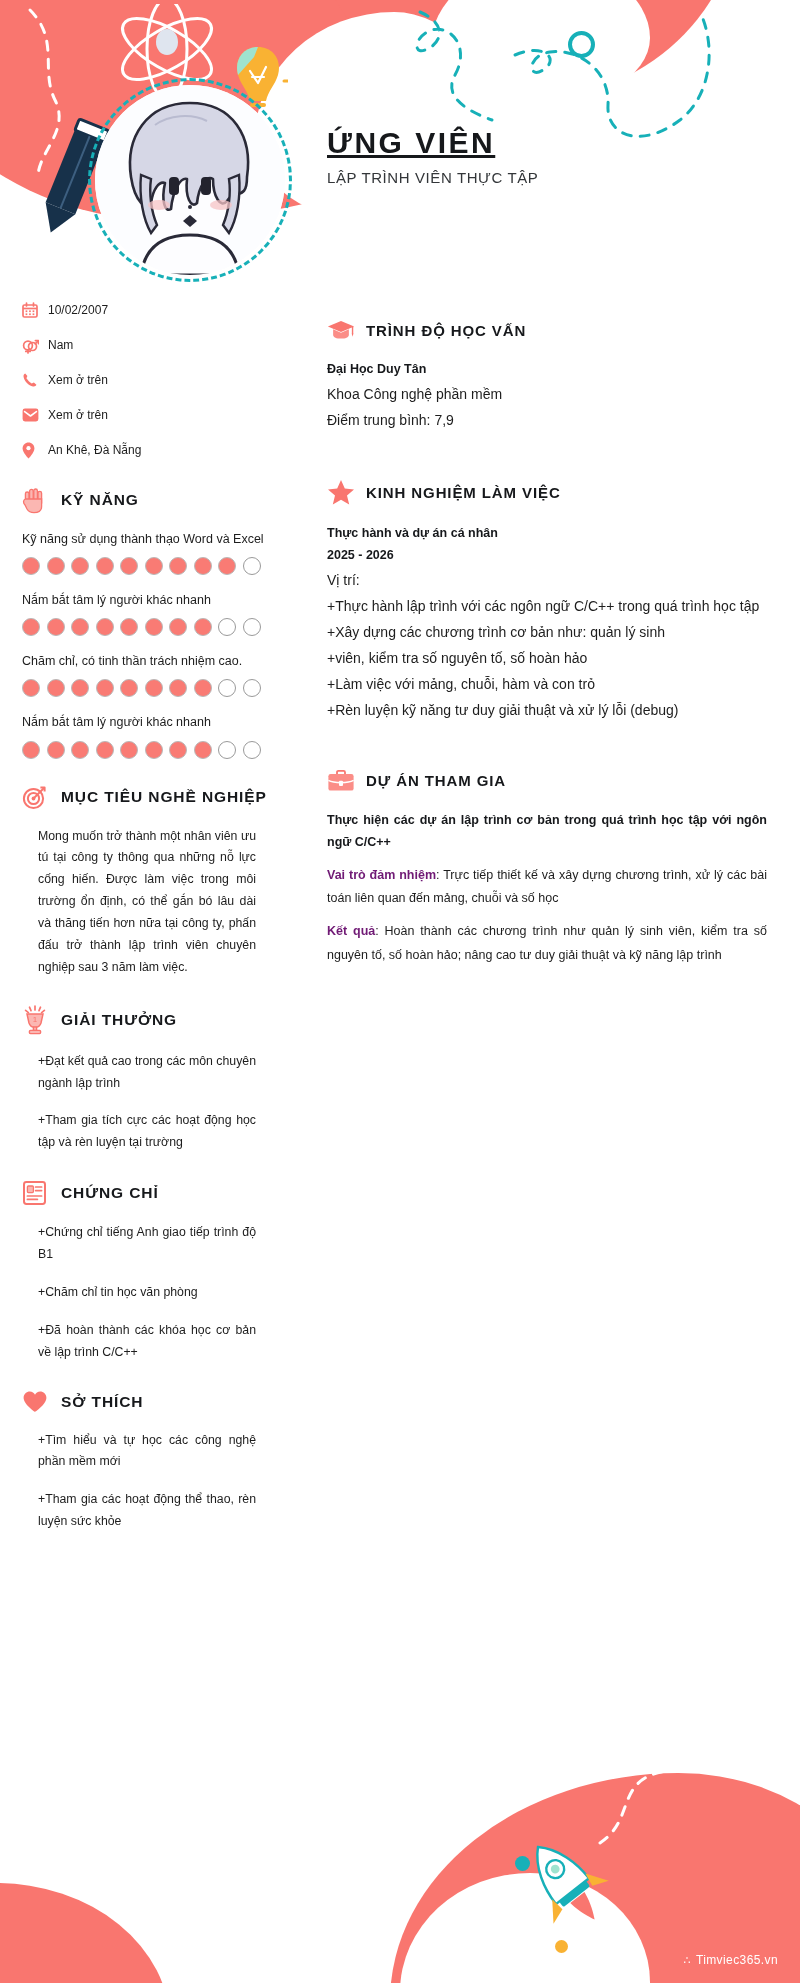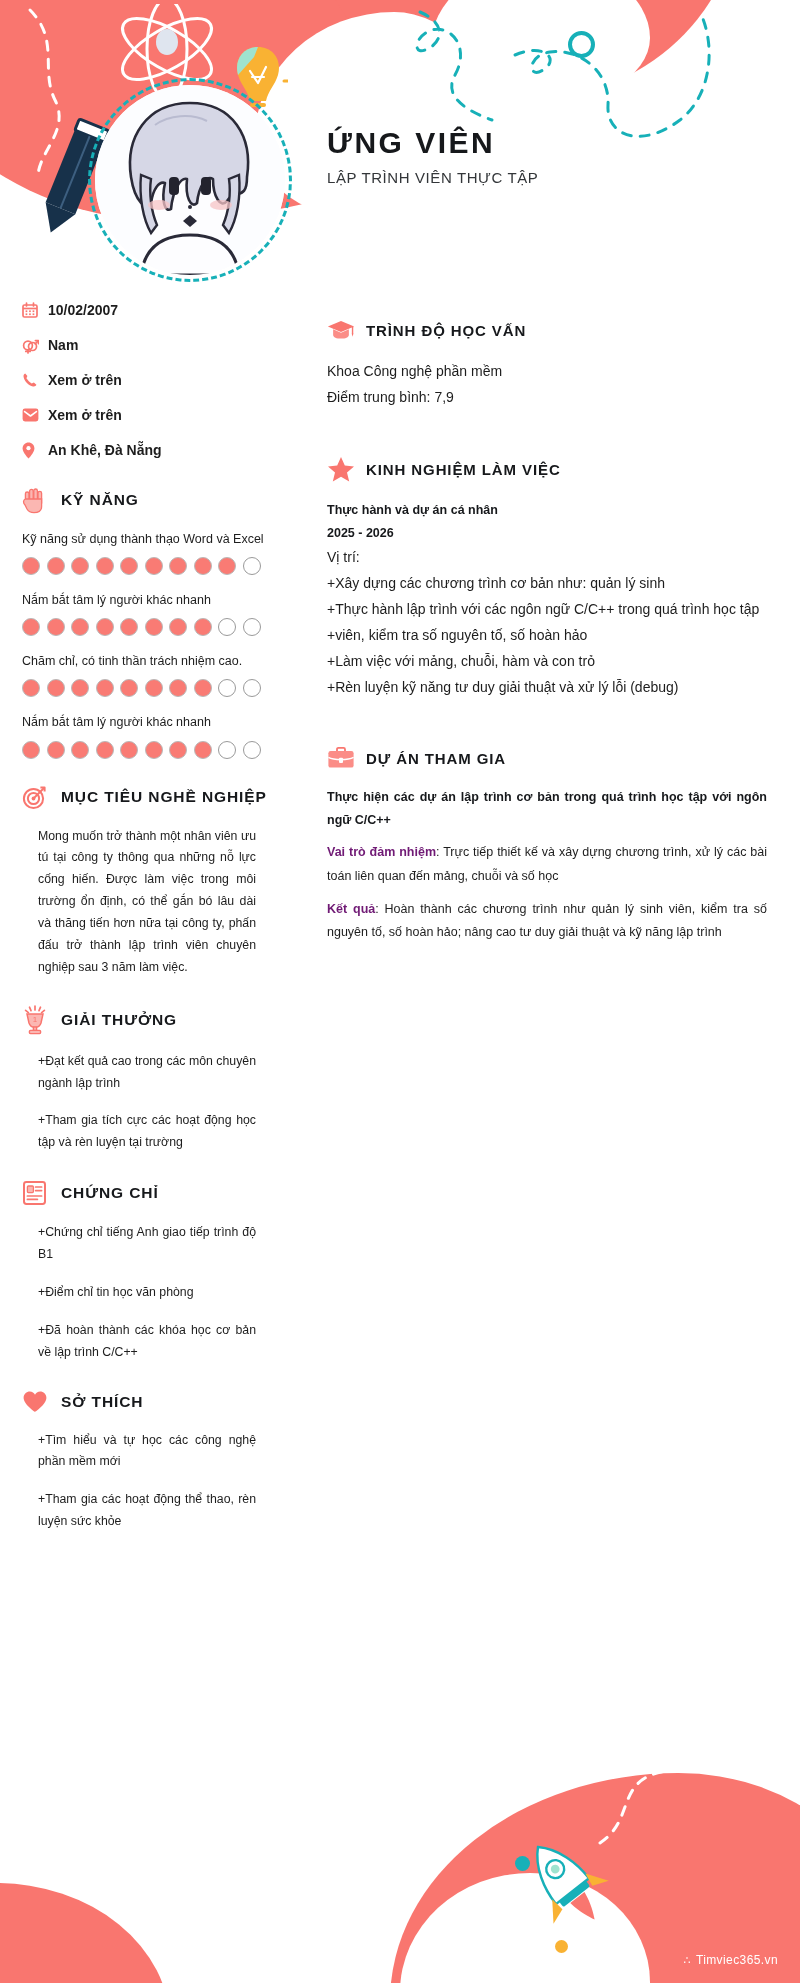--- a/index.html
+++ b/index.html
@@ -75,21 +75,21 @@
     overflow:hidden;
     background:#fdfdfe;
   }
 
   
   .name-block{
     position:absolute; left:327px; top:126px; width:420px;
   }
   .cand-name{
     font-size:30px; font-weight:bold; letter-spacing:2.5px;
-    color:#16181b; margin:0 0 10px 0; line-height:1.1;
+    color:#16181b; margin:0 0 10px 0; line-height:1.1;text-decoration:underline;
   }
   .cand-role{
     font-size:15px; letter-spacing:.6px; color:#333639; margin:0;
   }
 
   
   .left-col{
     position:absolute; left:22px; top:300px; width:250px;
   }
   .right-col{
@@ -97,21 +97,21 @@
   }
 
   
   .contact-row{
     display:flex; align-items:center; margin-bottom:15px; min-height:20px;
   }
   .contact-ico{
     width:26px; flex:0 0 26px; display:flex; align-items:center;
     justify-content:flex-start; color:#f9766f;
   }
-  .contact-txt{ font-size:14px; color:#1d1d1d;font-weight:bold; }
+  .contact-txt{ font-size:12px; color:#1d1d1d; }
 
   
   .sec-head{
     display:flex; align-items:center; gap:11px; margin:26px 0 16px 0;
   }
   .sec-head .ico{
     width:28px; flex:0 0 28px; display:flex; align-items:center; color:#f9766f;
   }
   .sec-title{
     font-size:15.5px; font-weight:bold; letter-spacing:.9px; color:#16181b;
@@ -455,21 +455,21 @@
             <path d="M13.6 7 H19.6"></path>
               <path d="M13.6 10.6 H19.6"></path>
             <path d="M5.4 16 H19.6"></path>
               <path d="M5.4 19.4 H15.4"></path>
           </g>
         </svg>
       </span>
       <span class="sec-title">CHỨNG CHỈ</span>
     </div>
     <p class="body-txt">+Chứng chỉ tiếng Anh giao tiếp trình độ B1</p>
-    <p class="body-txt">+Điểm chỉ tin học văn phòng</p>
+    <p class="body-txt">+Chăm chỉ tin học văn phòng</p>
     <p class="body-txt">+Đã hoàn thành các khóa học cơ bản về lập trình C/C++</p>
 
     <div class="sec-head">
       <span class="ico">
         <svg width="26" height="24" viewBox="0 0 26 24">
           <path d="M13 22 C 13 22, 1.6 14.4, 1.6 7.8 C 1.6 4, 4.6 1.4, 7.8 1.4 C 10.2 1.4, 12.2 3, 13 4.8 C 13.8 3, 15.8 1.4, 18.2 1.4 C 21.4 1.4, 24.4 4, 24.4 7.8 C 24.4 14.4, 13 22, 13 22 Z" fill="#f9766f"></path>
         </svg>
       </span>
       <span class="sec-title">SỞ THÍCH</span>
     </div>
@@ -483,38 +483,39 @@
       <span class="ico">
         <svg width="32" height="24" viewBox="0 0 32 24">
           <path d="M16 1.6 L31 8 L16 14.4 L1 8 Z" fill="#f9766f"></path>
           <path d="M7 11 L7 17.6 C 7 20.4, 11 21.8, 16 21.8 C 21 21.8, 25 20.4, 25 17.6 L25 11 L16 15 Z" fill="#fb8d87"></path>
           <path d="M29.2 8.8 L29.2 16" stroke="#f9766f" stroke-width="1.6" stroke-linecap="round"></path>
           <path d="M28.2 16 L30.2 16 L29.2 19.6 Z" fill="#f9766f"></path>
         </svg>
       </span>
       <span class="sec-title">TRÌNH ĐỘ HỌC VẤN</span>
     </div>
+    <div class="r-bold">Đại Học Duy Tân</div>
     <div class="r-line">Khoa Công nghệ phần mềm</div>
     <div class="r-line">Điểm trung bình: 7,9</div>
 
     <div class="gap-md"></div>
 
     <div class="sec-head sec-head-r">
       <span class="ico">
         <svg width="28" height="27" viewBox="0 0 28 27">
           <path d="M14 1 L17.8 9.6 L27 10.4 L20 16.6 L22.2 25.6 L14 20.8 L5.8 25.6 L8 16.6 L1 10.4 L10.2 9.6 Z" fill="#f9766f"></path>
         </svg>
       </span>
       <span class="sec-title">KINH NGHIỆM LÀM VIỆC</span>
     </div>
     <div class="r-bold">Thực hành và dự án cá nhân</div>
     <div class="r-bold">2025 - 2026</div>
     <div class="r-line">Vị trí:</div>
+    <div class="r-line r-just">+Thực hành lập trình với các ngôn ngữ C/C++ trong quá trình học tập</div>
     <div class="r-line r-just">+Xây dựng các chương trình cơ bản như: quản lý sinh</div>
-    <div class="r-line r-just">+Thực hành lập trình với các ngôn ngữ C/C++ trong quá trình học tập</div>
     <div class="r-line">+viên, kiểm tra số nguyên tố, số hoàn hảo</div>
     <div class="r-line">+Làm việc với mảng, chuỗi, hàm và con trỏ</div>
     <div class="r-line">+Rèn luyện kỹ năng tư duy giải thuật và xử lý lỗi (debug)</div>
 
     <div class="gap-md"></div>
 
     <div class="sec-head sec-head-r">
       <span class="ico">
         <svg width="28" height="24" viewBox="0 0 28 24">
           <path d="M10 5 L10 3.2 C 10 2.4, 10.6 1.8, 11.4 1.8 L16.6 1.8 C 17.4 1.8, 18 2.4, 18 3.2 L18 5" fill="none" stroke="#f9766f" stroke-width="1.8"></path>

